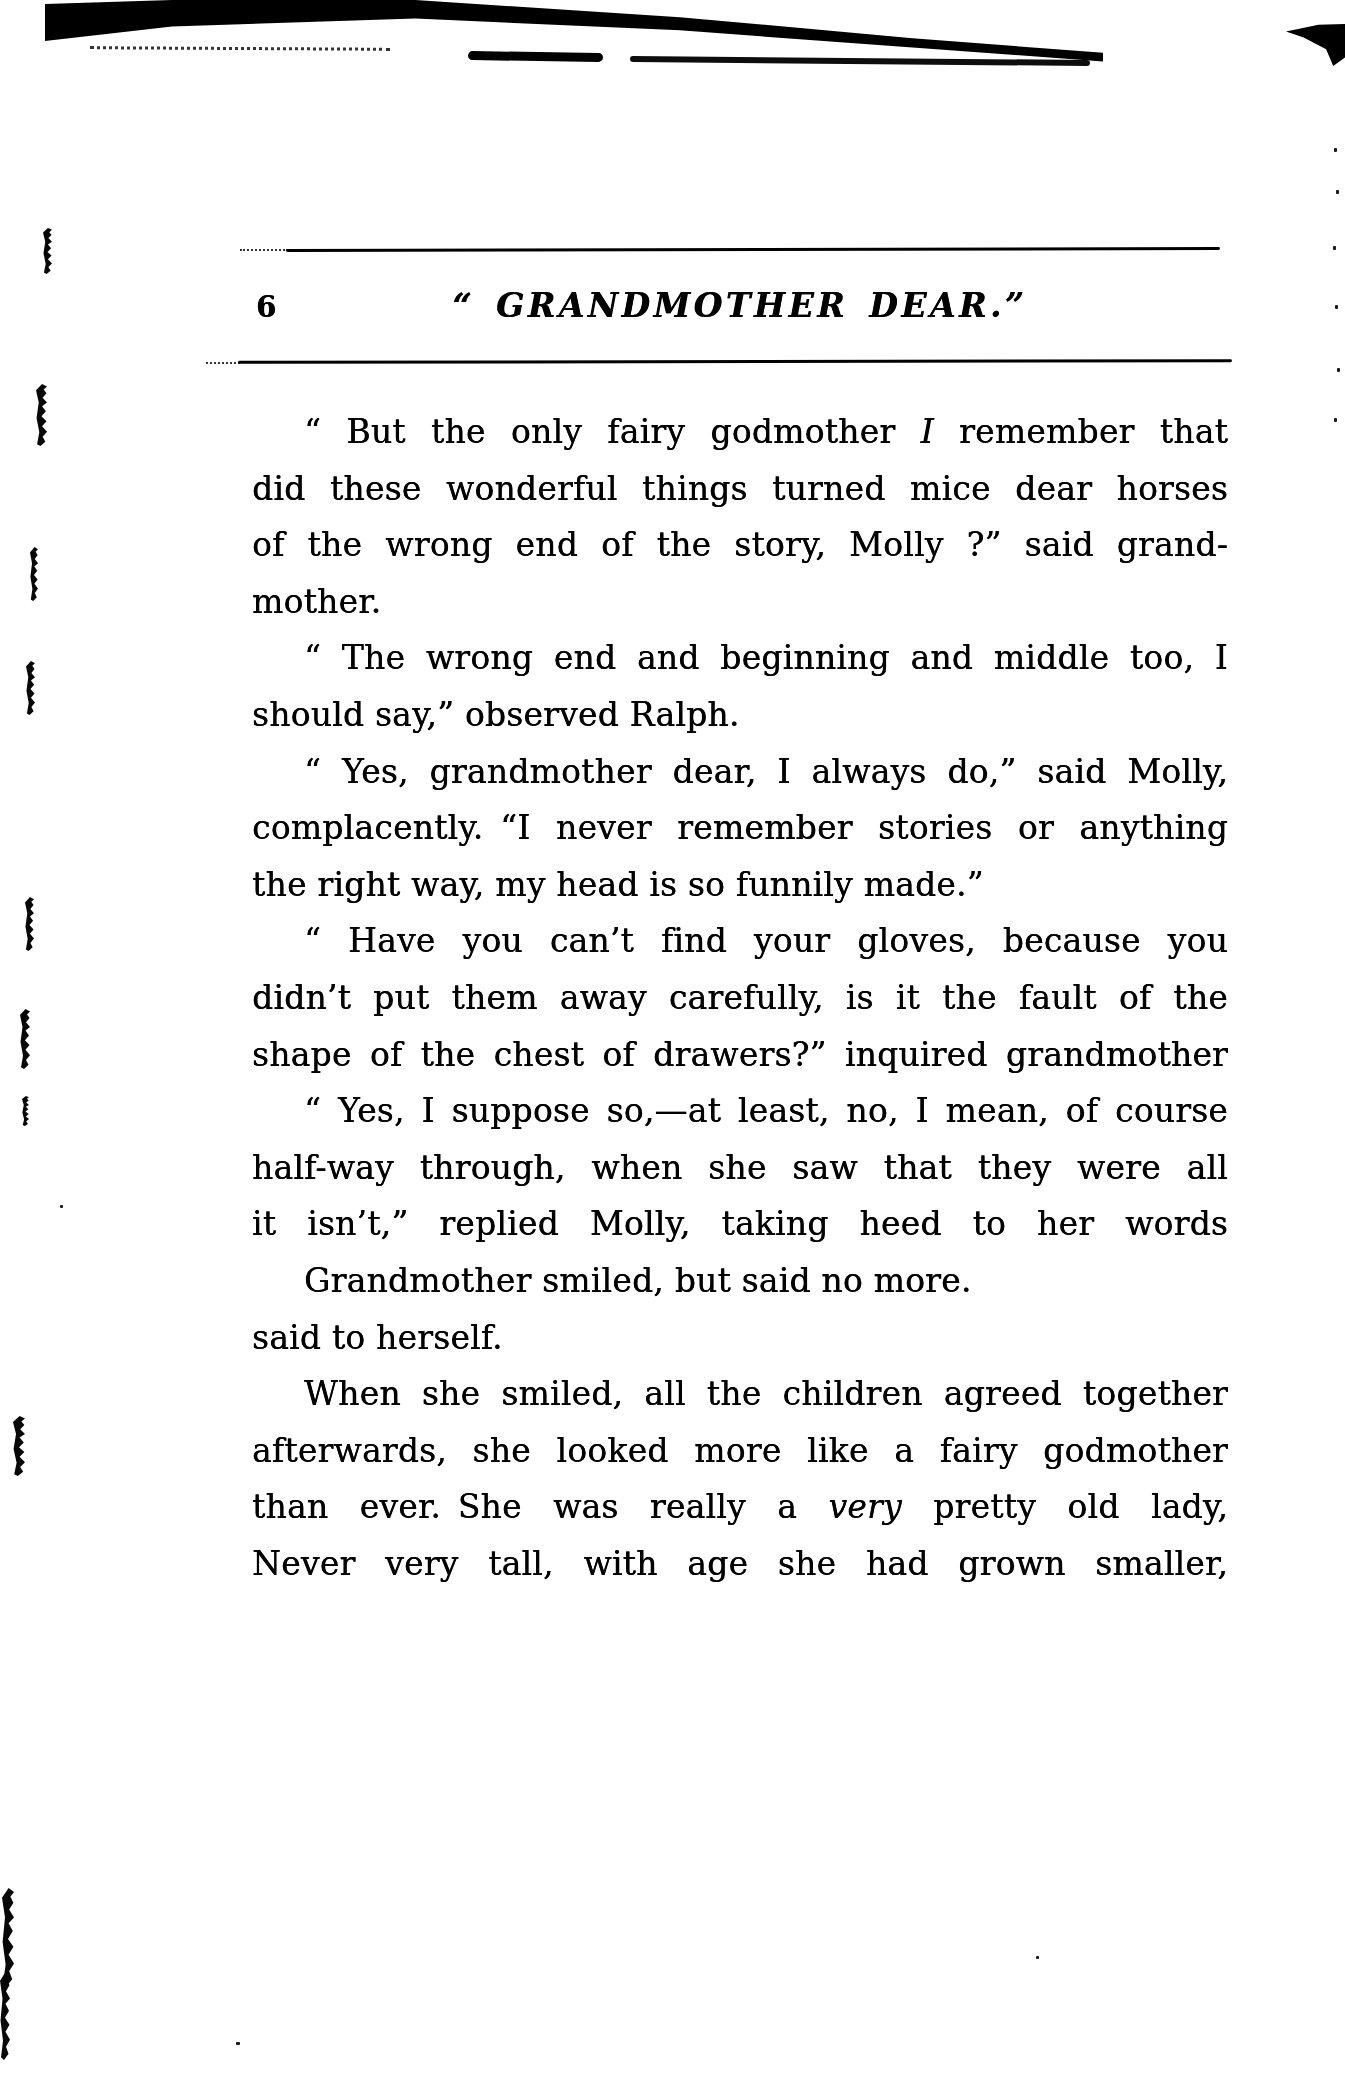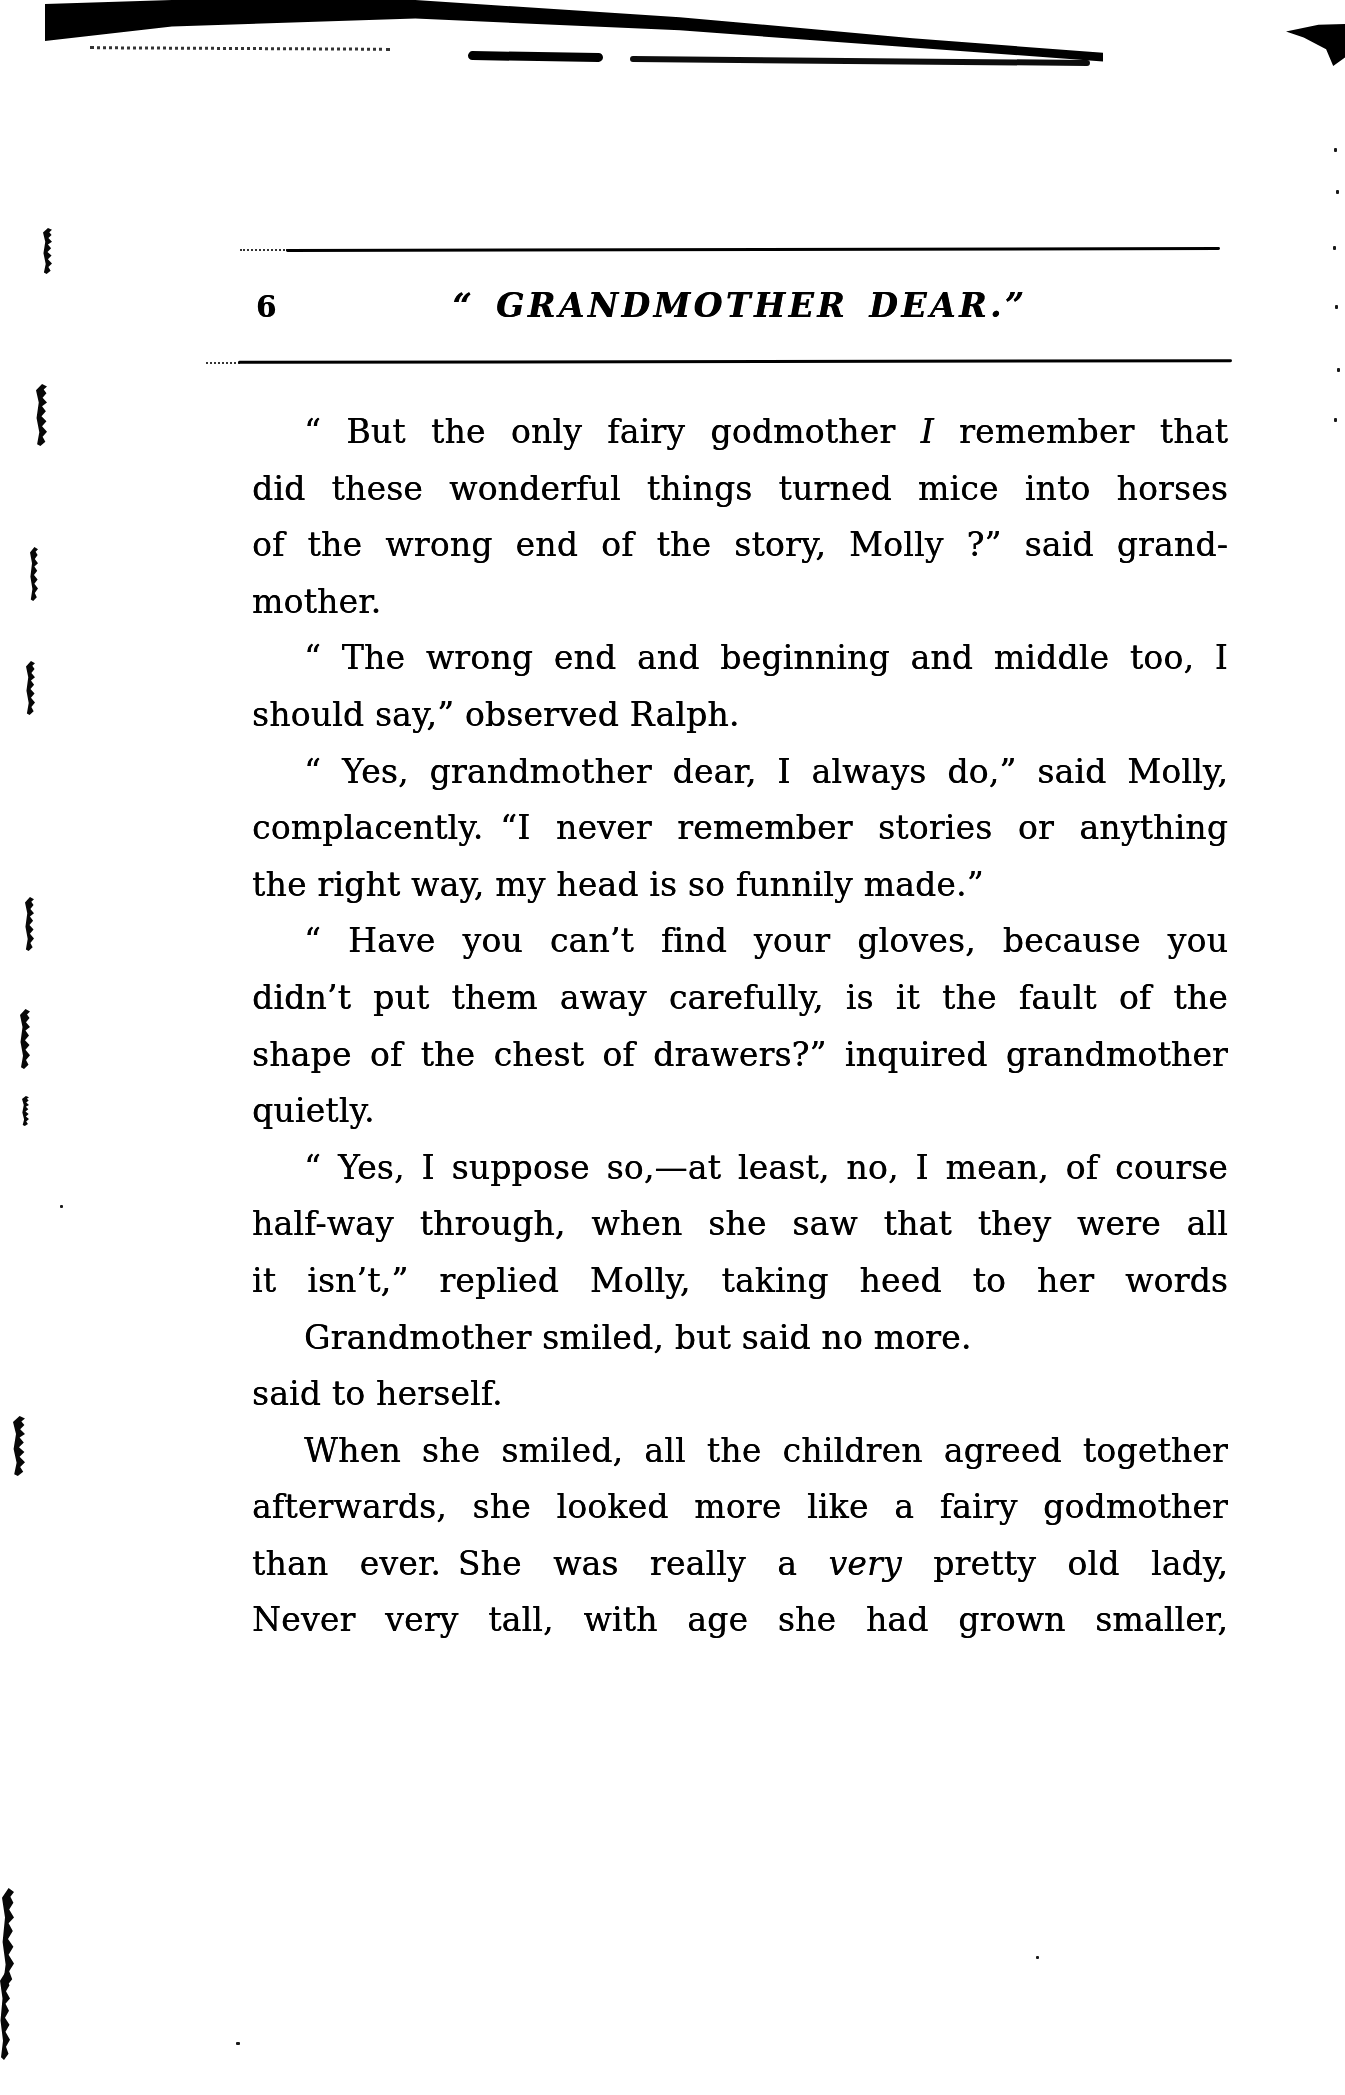--- a/index.html
+++ b/index.html
@@ -76,32 +76,31 @@
 
   <div class="rule-top-lead"></div>
   <div class="rule rule-top"></div>
   <span class="pagenum">6</span>
   <div class="running-head">“ GRANDMOTHER DEAR.”</div>
   <div class="rule-bottom-lead"></div>
   <div class="rule rule-bottom"></div>
 
   <div class="body-text">
       <div class="line indent"><span>“ But the only fairy godmother </span><em>I</em><span> remember that</span></div>
-      <div class="line"><span>did these wonderful things turned mice into horses</span></div>
+      <div class="line"><span>did these wonderful things turned mice dear horses</span></div>
       <div class="line"><span>of the wrong end of the story, Molly ?” said grand-</span></div>
       <div class="line end"><span>mother.</span></div>
       <div class="line indent"><span>“ The wrong end and beginning and middle too, I</span></div>
       <div class="line end"><span>should say,” observed Ralph.</span></div>
       <div class="line indent"><span>“ Yes, grandmother dear, I always do,” said Molly,</span></div>
       <div class="line"><span>complacently. “I never remember stories or anything</span></div>
       <div class="line end"><span>the right way, my head is so funnily made.”</span></div>
       <div class="line indent"><span>“ Have you can’t find your gloves, because you</span></div>
       <div class="line"><span>didn’t put them away carefully, is it the fault of the</span></div>
       <div class="line"><span>shape of the chest of drawers?” inquired grandmother</span></div>
-      <div class="line end"><span>quietly.</span></div>
       <div class="line indent"><span>“ Yes, I suppose so,—at least, no, I mean, of course</span></div>
       <div class="line"><span>half-way through, when she saw that they were all</span></div>
       <div class="line"><span>it isn’t,” replied Molly, taking heed to her words</span></div>
       <div class="line indent end"><span>Grandmother smiled, but said no more.</span></div>
       <div class="line end"><span>said to herself.</span></div>
       <div class="line indent"><span>When she smiled, all the children agreed together</span></div>
       <div class="line"><span>afterwards, she looked more like a fairy godmother</span></div>
       <div class="line"><span>than ever. She was really a </span><em>very</em><span> pretty old lady,</span></div>
       <div class="line"><span>Never very tall, with age she had grown smaller,</span></div>
     </div>

